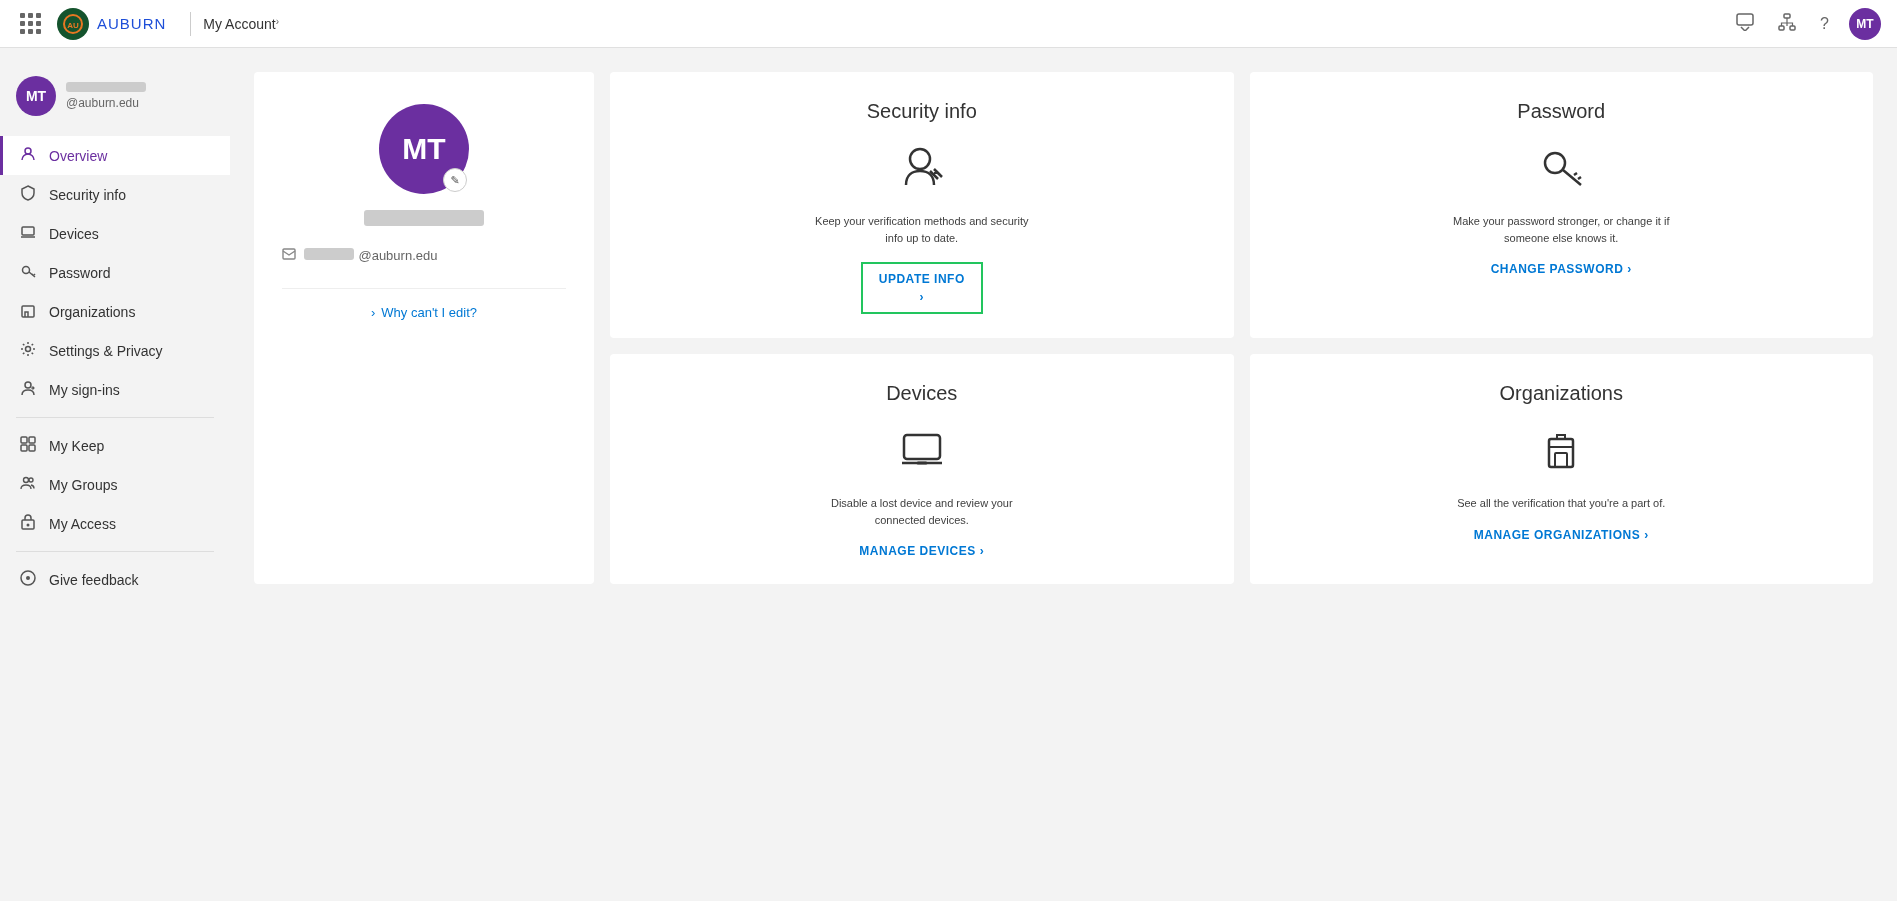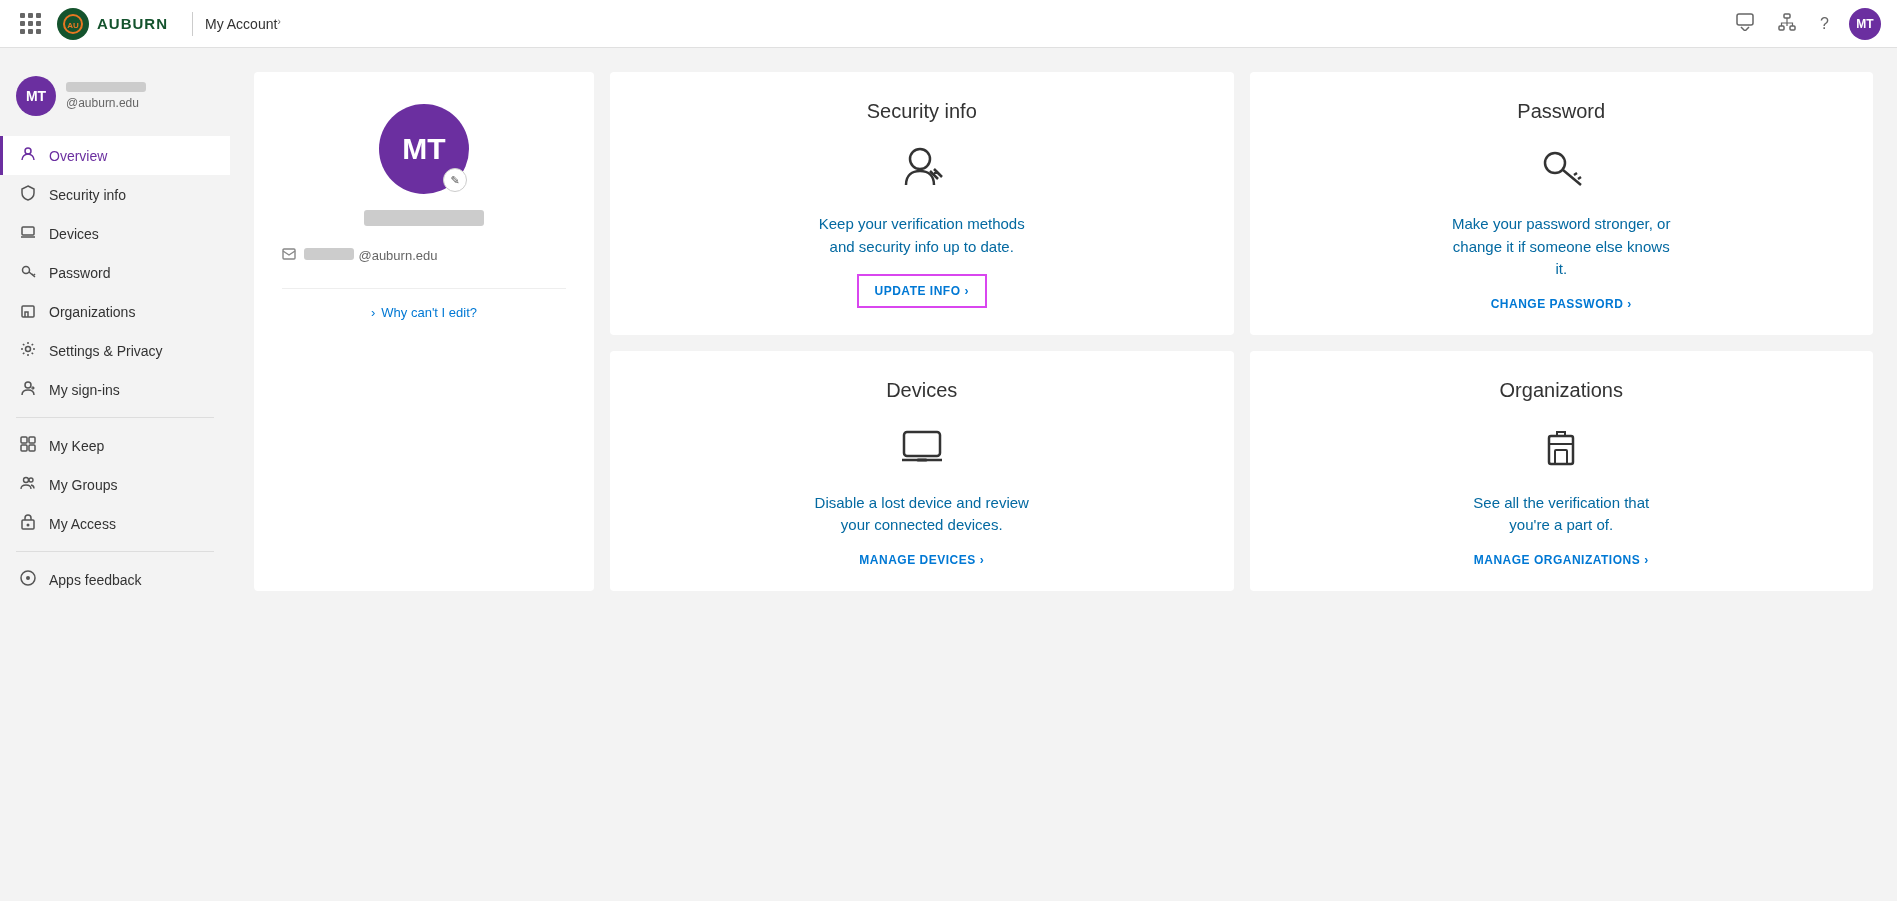--- a/index.html
+++ b/index.html
@@ -36,23 +36,23 @@
     .logo-circle {
       width: 32px; height: 32px;
       background: #14532d;
       border-radius: 50%;
       display: flex; align-items: center; justify-content: center;
       color: #e87722;
       font-weight: bold;
       font-size: 13px;
     }
     .nav-brand {
-      font-weight: 700;
+      font-weight: 400;
       font-size: 15px;
-      color: #14532d;
+      color: #1d4ed8;
       letter-spacing: 1px;
     }
     .nav-divider { width: 1px; height: 24px; background: #ccc; margin: 0 12px; }
     .nav-title {
       font-size: 14px;
       color: #333;
       display: flex;
       align-items: flex-start;
       gap: 0;
     }
@@ -248,41 +248,42 @@
       color: #333;
       margin-bottom: 20px;
     }
     .card-icon {
       font-size: 40px;
       color: #333;
       margin-bottom: 16px;
       line-height: 1;
     }
     .card-desc {
-      font-size: 15px;
-      color: #0369a1;
+      font-size: 11px;
+      color: #404040;
       line-height: 1.5;
       margin-bottom: 16px;
       max-width: 220px;
     }
     .card-link {
       color: #0078d4;
       font-size: 12px;
       font-weight: 600;
       text-transform: uppercase;
       letter-spacing: 0.5px;
       cursor: pointer;
       text-decoration: none;
       display: flex;
       align-items: center;
       gap: 4px;
     }
     .card-link-highlighted {
-      border: 2px solid #d946ef;
+      border: 2px solid #22c55e;
       padding: 8px 16px;
+      flex-direction: column;
     }
   </style>
 </head>
 <body>
 
 <nav class="top-nav">
   <div class="nav-waffle">
     <div class="waffle-row">
       <div class="waffle-dot"></div>
         <div class="waffle-dot"></div>
@@ -455,21 +456,21 @@
 
       <li class="sidebar-divider"></li>
 
       <li class="sidebar-item">
         <span class="icon">
           <svg width="16" height="16" viewBox="0 0 16 16" fill="none">
             <circle cx="8" cy="8" r="7" stroke="#555" stroke-width="1.5"></circle>
             <circle cx="8" cy="8" r="2" fill="#555"></circle>
           </svg>
         </span>
-        <span>Apps feedback</span>
+        <span>Give feedback</span>
       </li>
     </ul>
   </aside>
 
   <main class="main-content">
     <div class="content-grid">
 
       <div class="profile-card">
         <div class="profile-avatar-wrap">
           <div class="profile-avatar">MT</div>

